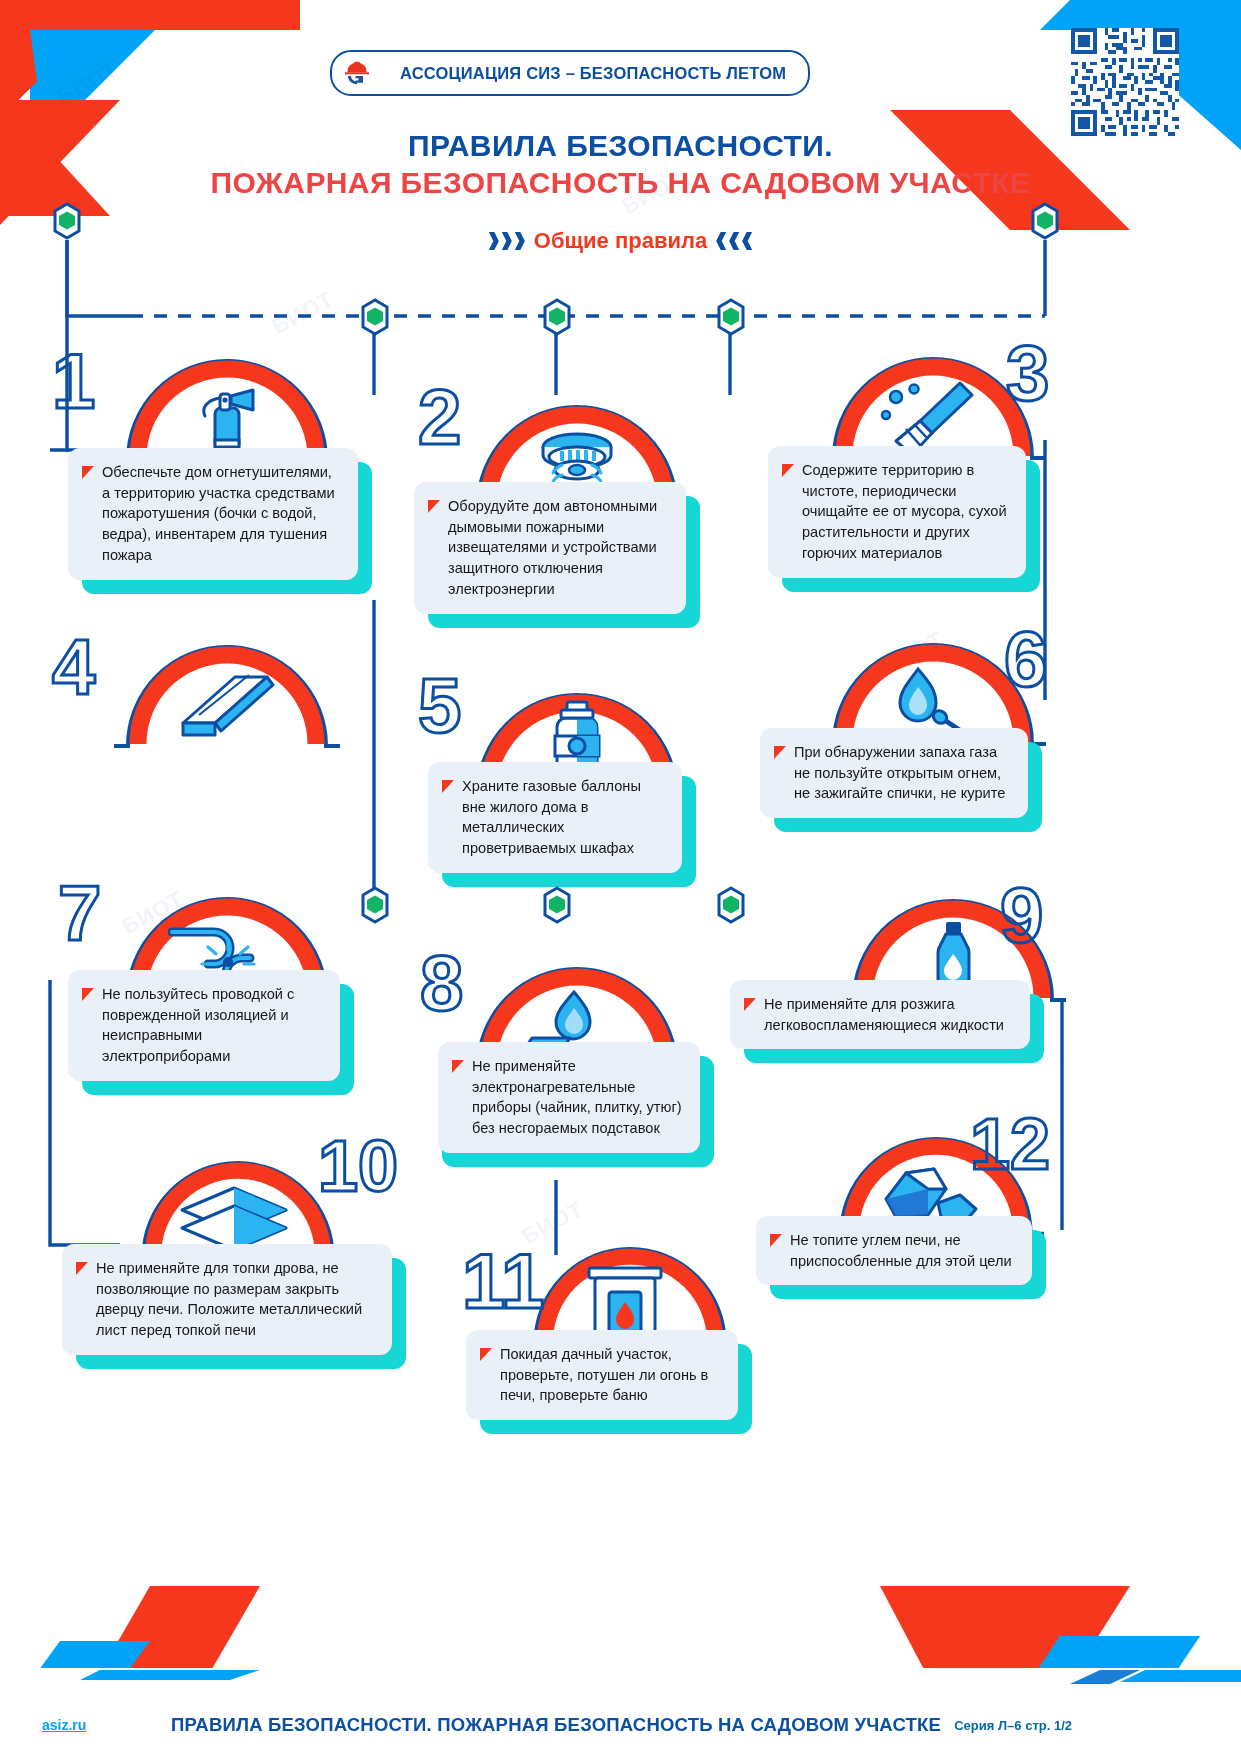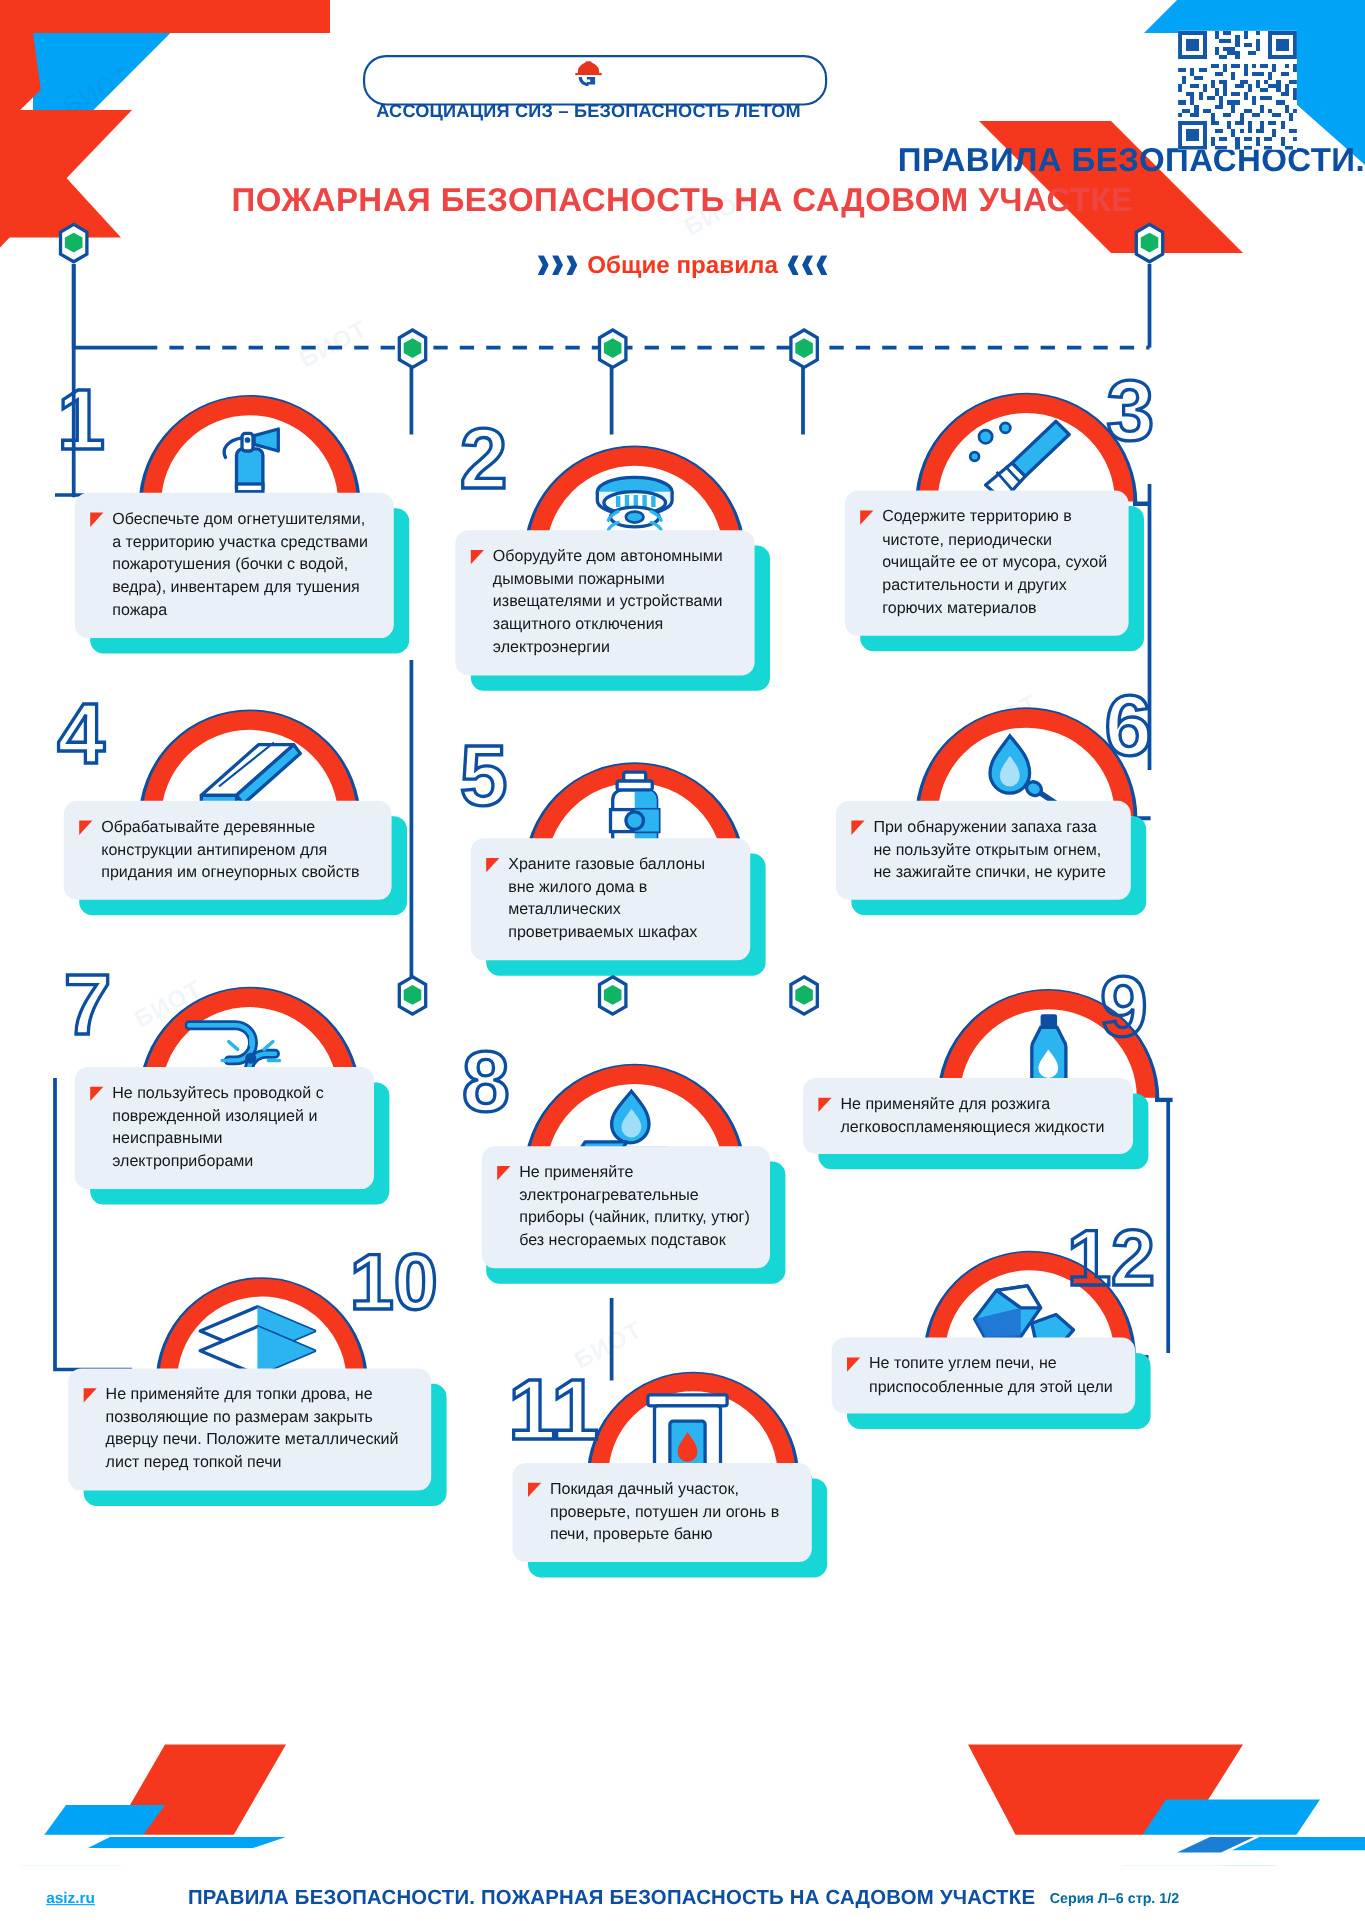--- a/index.html
+++ b/index.html
@@ -13,30 +13,30 @@
   .rib-blue-tl{top:28px;left:30px;width:0;height:0;border-top:88px solid #00a3f5;border-right:88px solid transparent;}
   .rib-red-tl3{top:96px;left:0;width:0;height:0;border-bottom:120px solid #f5381d;border-right:110px solid transparent;}
 
   .rib-blue-tr{top:0;right:0;width:0;height:0;border-top:120px solid #00a3f5;border-left:120px solid transparent;}
 
   
   .wm{position:absolute;opacity:.055;color:#1b4f91;font-weight:700;pointer-events:none;user-select:none;}
   .wm-txt{font-size:22px;letter-spacing:1px;transform:rotate(-28deg);}
 
   
-  #hdr-chip{position:absolute;left:330px;top:50px;height:42px;padding:0 22px 0 10px;background:#fff;border:2px solid #0b4ea2;border-radius:21px;display:flex;align-items:center;gap:10px;z-index:6;flex-direction:column;}
+  #hdr-chip{position:absolute;left:330px;top:50px;height:42px;padding:0 22px 0 10px;background:#fff;border:2px solid #0b4ea2;border-radius:21px;display:flex;align-items:center;gap:28px;z-index:6;}
   #hdr-chip .lbl{font-size:16.5px;font-weight:700;color:#0b4ea2;letter-spacing:.2px;white-space:nowrap;}
   .siz-logo{width:30px;height:30px;flex:0 0 30px;}
 
   
   #qr{position:absolute;right:62px;top:28px;width:108px;height:108px;z-index:6;background:#fff;}
 
   
   #title{position:absolute;left:0;right:0;top:128px;text-align:center;z-index:5;}
-  #title .l1{font-size:30px;font-weight:700;color:#0b4ea2;letter-spacing:.4px;line-height:1.22;text-align:right;}
+  #title .l1{font-size:30px;font-weight:700;color:#0b4ea2;letter-spacing:.4px;line-height:1.22;}
   #title .l2{font-size:30px;font-weight:700;color:#ef4444;letter-spacing:.4px;line-height:1.22;}
   #subtitle{position:absolute;left:0;right:0;top:228px;display:flex;justify-content:center;align-items:center;gap:9px;z-index:5;}
   #subtitle .st-txt{font-size:22px;font-weight:700;color:#f5381d;}
   .chev{display:flex;gap:3px;}
   .chev i{display:block;width:10px;height:18px;background:#0b4ea2;}
   .chev.r i{clip-path:polygon(0 0,55% 0,100% 50%,55% 100%,0 100%,45% 50%);}
   .chev.l i{clip-path:polygon(45% 0,100% 0,55% 50%,100% 100%,45% 100%,0 50%);}
 
   
   #lines{position:absolute;left:0;top:0;width:1241px;height:1754px;z-index:1;}
@@ -396,27 +396,20 @@
   </svg>
   <div class="icon-wrap" style="left:162px;top:668px;width:132px;height:80px;">
     <svg viewBox="0 0 118 74" width="118" height="74">
       <path d="M14 52 L66 6 L98 6 L46 52z" fill="#ffffff" stroke="#0b4ea2" stroke-width="3" stroke-linejoin="round"></path>
       <path d="M14 52 L46 52 L46 64 L14 64z" fill="#2bb4f0" stroke="#0b4ea2" stroke-width="3" stroke-linejoin="round"></path>
       <path d="M46 52 L98 6 L104 14 L52 60z" fill="#2bb4f0" stroke="#0b4ea2" stroke-width="3" stroke-linejoin="round"></path>
       <path d="M30 44 L80 4" fill="none" stroke="#0b4ea2" stroke-width="2"></path>
     </svg>
   </div>
   <div class="num big" style="left:52px;top:628px;">4</div>
-  <div class="card" style="left:58px;top:728px;width:298px;">
-    <div class="shadow"></div>
-    <div class="bubble">
-        <span class="tri"></span>
-      <p>Обрабатывайте деревянные конструкции антипиреном для придания им огнеупорных свойств</p>
-      </div>
-  </div>
 
   <svg class="arch" style="left:462px;top:684px;width:230px;height:112px;" viewBox="0 0 230 112">
     <path d="M2 110 L16 110 A99 99 0 0 1 214 110 L228 110" fill="none" stroke="#0b4ea2" stroke-width="4"></path>
     <path d="M26 108 A89 89 0 0 1 204 108" fill="none" stroke="#f5381d" stroke-width="17"></path>
   </svg>
   <div class="icon-wrap" style="left:528px;top:694px;width:98px;height:96px;">
     <svg viewBox="0 0 80 92" width="80" height="92">
       <rect x="20" y="22" width="40" height="56" rx="9" fill="#fff" stroke="#0b4ea2" stroke-width="3"></rect>
       <path d="M40 22 h11 a9 9 0 0 1 9 9 v38 a9 9 0 0 1 -9 9 h-11z" fill="#2bb4f0"></path>
       <rect x="20" y="42" width="40" height="20" fill="#2bb4f0" opacity=".0"></rect>

